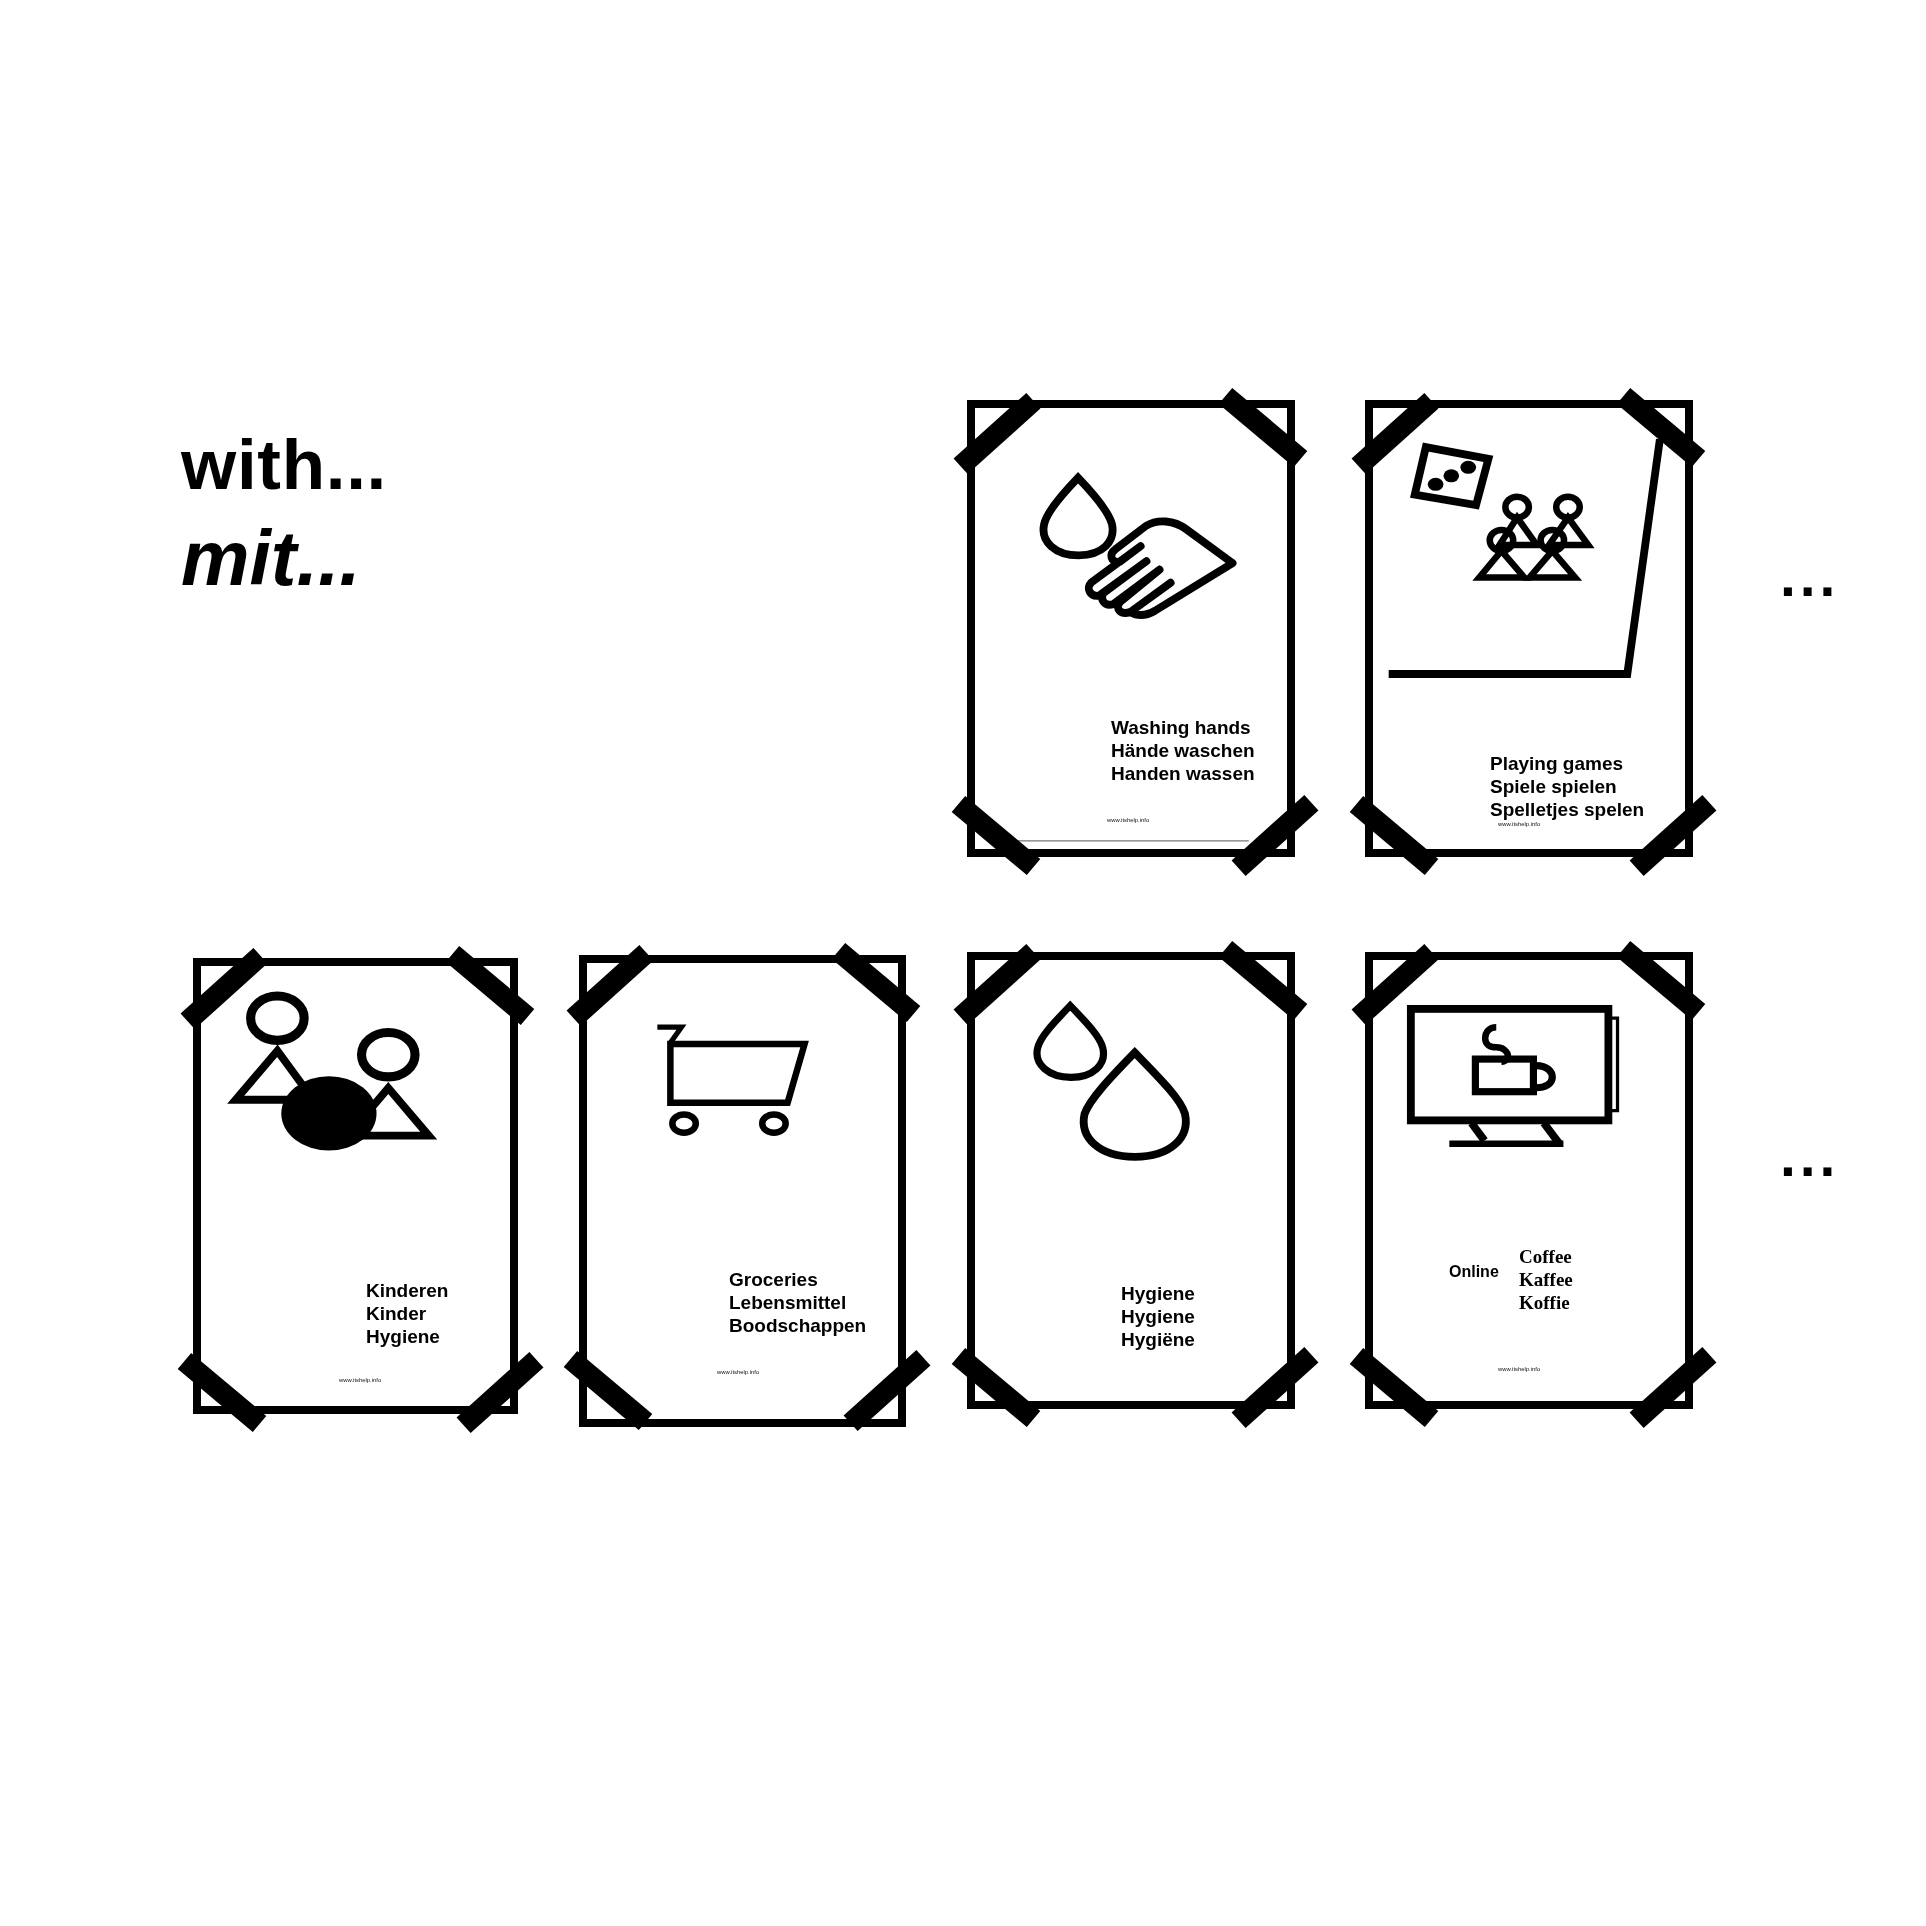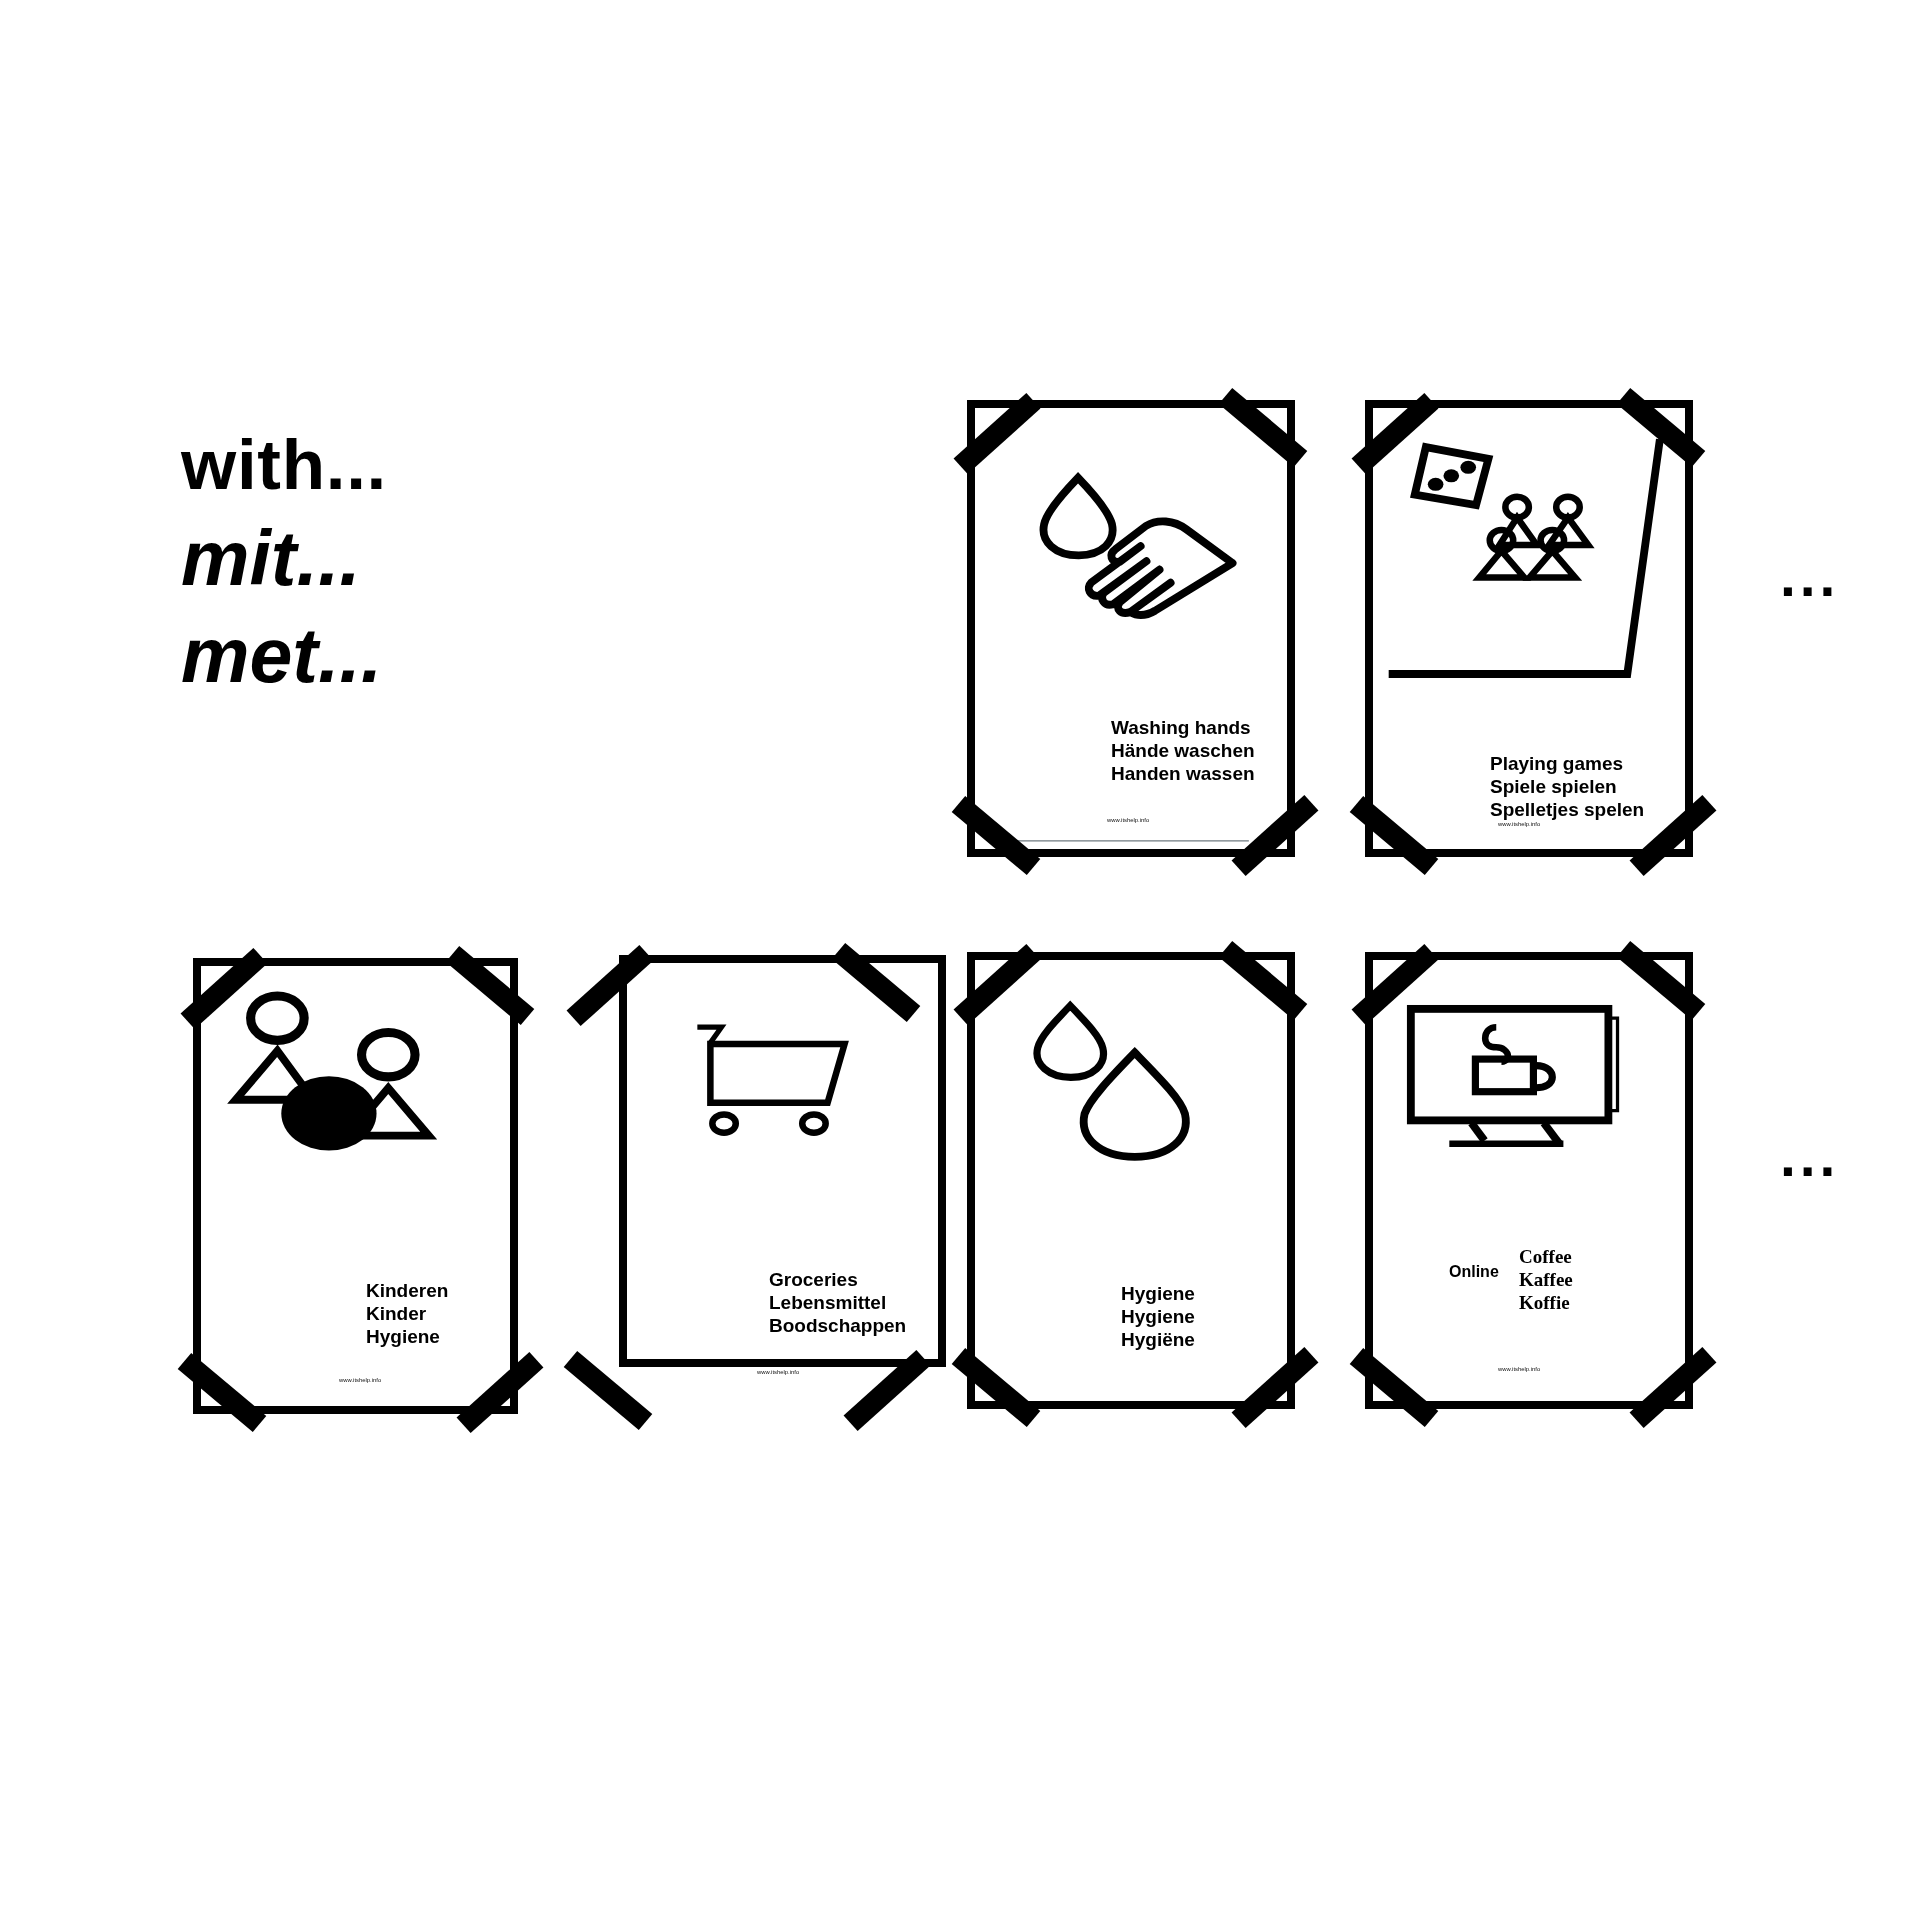--- a/index.html
+++ b/index.html
@@ -16,21 +16,20 @@
   .tape { position: absolute; background: #000; width: 98px; height: 21px; transform-origin: center; }
   .more { position: absolute; font-weight: bold; font-size: 57px; line-height: 57px; letter-spacing: 3.9px; }
   .online { position: absolute; font-weight: bold; font-size: 16px; }
 </style>
 </head>
 <body>
 
 <div class="intro">
   <span class="l1">with...</span>
   <span class="l2">mit...</span>
-  <span class="l3">met...</span>
 </div>
 
 <div class="card" style="left:967px; top:400px; width:328px; height:457px;">
   <svg class="art" width="328" height="457" viewBox="0 0 503 701">
 
     <path d="M158,107 C130,136 110,160 106,178 C100,205 123,226 159,226 C195,226 216,205 210,178 C205,160 186,136 158,107 Z" fill="none" stroke="#000" stroke-width="12"></path>
 
     <path d="M395,238 L324,186 C305,172 280,170 262,181 L215,217 C205,224 208,238 222,236 L254,212
              M254,212 L178,268 C170,276 176,290 190,288 L263,235
              M263,235 L198,283 C190,292 198,305 212,301 L283,248
@@ -84,21 +83,21 @@
     <ellipse cx="196" cy="226" rx="73" ry="57" fill="#000"></ellipse>
   </svg>
   <div class="labels" style="left:165px; top:313px;">
     <span>Kinderen</span>
     <span>Kinder</span>
     <span>Hygiene</span>
   </div>
   <div class="url" style="left:138px; top:411px;">www.itshelp.info</div>
 </div>
 
-<div class="card" style="left:579px; top:955px; width:327px; height:412px;margin-left:40px;">
+<div class="card" style="left:579px; top:955px; width:327px; height:472px;">
   <svg class="art" width="327" height="456" viewBox="0 0 502 699">
     <polyline points="108,98 145,98 128,122" fill="none" stroke="#000" stroke-width="8"></polyline>
     <polygon points="128,124 334,124 308,214 128,214" fill="none" stroke="#000" stroke-width="10"></polygon>
     <ellipse cx="149" cy="246" rx="18" ry="14" fill="none" stroke="#000" stroke-width="10"></ellipse>
     <ellipse cx="287" cy="246" rx="18" ry="14" fill="none" stroke="#000" stroke-width="10"></ellipse>
   </svg>
   <div class="labels" style="left:142px; top:305px;">
     <span>Groceries</span>
     <span>Lebensmittel</span>
     <span>Boodschappen</span>

